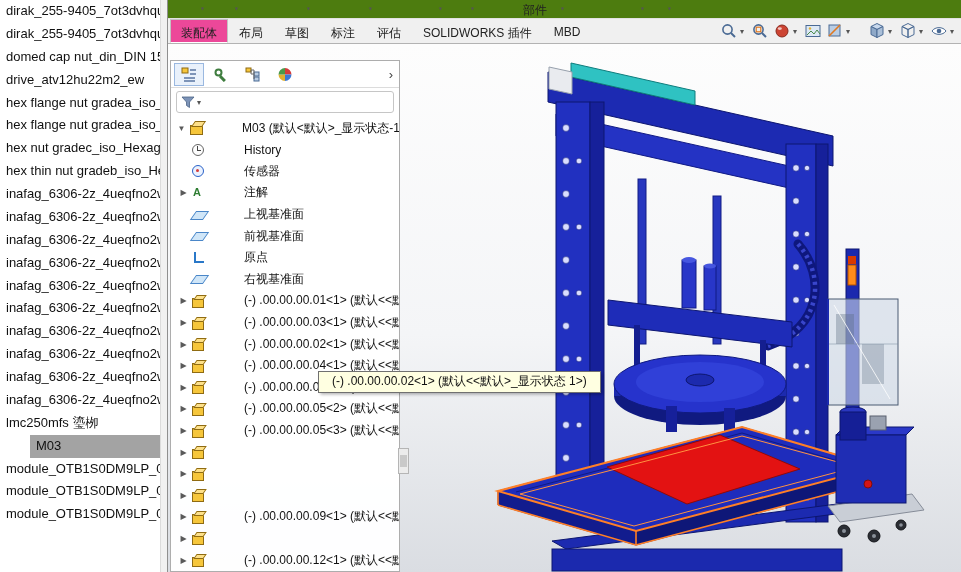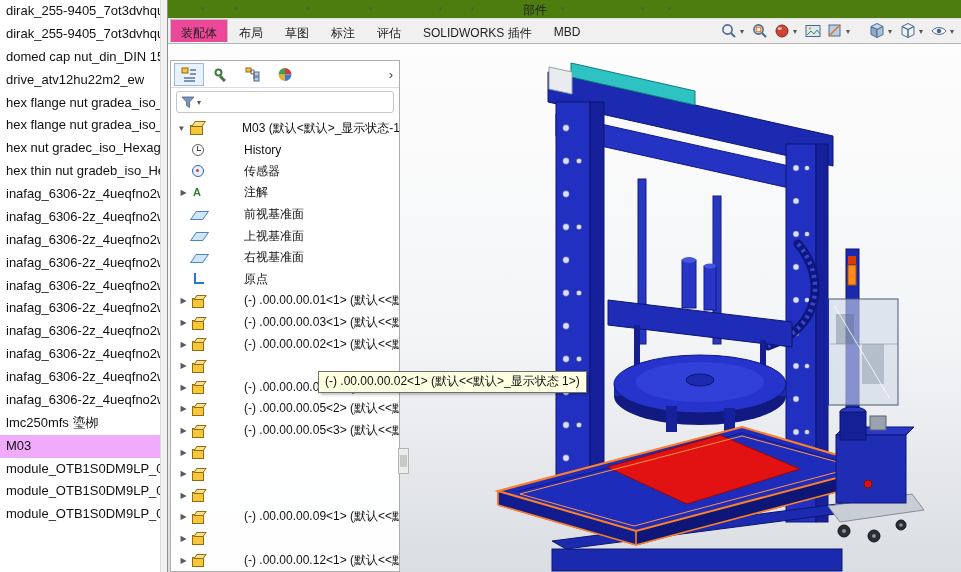--- a/index.html
+++ b/index.html
@@ -3,21 +3,21 @@
 <meta charset="utf-8">
 <style>
   * { margin:0; padding:0; box-sizing:border-box; }
   html,body { width:961px; height:572px; overflow:hidden; }
   body { position:relative; font-family:"Liberation Sans","DejaVu Sans",sans-serif; background:#fff; color:#111; }
 
   
   .file-panel { position:absolute; left:0; top:0; width:168px; height:572px; background:#fff; border-right:1px solid #8f8f8f; z-index:20; }
   .file-list { position:absolute; left:0; top:0; right:7px; bottom:0; overflow:hidden; }
   .file-item { height:22.88px; line-height:22.88px; padding-left:6px; font-size:13px; white-space:nowrap; overflow:hidden; }
-  .file-item.selected { background:#f0abfc; }
+  .file-item.selected { background:#a3a3a3;margin-left:30px; }
   .file-scrollbar { position:absolute; right:0; top:0; width:7px; height:100%; background:#f1f1f1; border-left:1px solid #dcdcdc; }
 
   
   .main { position:absolute; left:168px; top:0; right:0; height:572px; }
   .menu-strip { position:relative; height:19px; background:#4d7c0f; border-bottom:1px solid #e2e2e2; font-size:11px;font-family:Liberation Mono, monospace; }
   .mcaret { position:absolute; top:4px; color:#555; font-size:8px; }
   .mcaret::before { content:"▾"; }
   .menu-part-btn { position:absolute; left:352px; top:2px; font-size:12px; color:#222; padding:0 3px; }
   .menu-part-caret { position:absolute; left:392px; top:4px; color:#555; font-size:8px; }
   .menu-part-caret::before { content:"▾"; }
@@ -65,21 +65,21 @@
   .icon-sensor::after    { content:""; position:absolute; left:5px; top:5px; width:3px; height:3px; background:#d43c3c; border-radius:50%; }
   .icon-annotation::before{ content:"A"; position:absolute; left:2px; top:0; font-size:11px; font-weight:bold; color:#2e7d32; }
   .icon-plane::before    { content:""; position:absolute; left:2px; top:3px; width:11px; height:7px; background:rgba(150,200,240,.45); border:1px solid #4a86c8; transform:skewX(-35deg); }
   .icon-origin::before   { content:""; position:absolute; left:3px; top:1px; width:8px; height:9px; border-left:2px solid #2a78c8; border-bottom:2px solid #2a78c8; }
 
   .panel-scroll-frag { position:absolute; left:230px; top:404px; width:11px; height:26px; background:#ececec; border:1px solid #b5b5b5; z-index:6; }
   .panel-scroll-frag::before { content:""; display:block; margin:6px 1px; height:12px; background:#c9c9c9; }
 
   
   .tooltip { position:absolute; left:318px; top:371px; z-index:50; background:#ffffe1; border:1px solid #707070;
-    padding:1px 6px 2px; font-size:12px; white-space:nowrap; box-shadow:1.5px 1.5px 3px rgba(0,0,0,.3); }
+    padding:1px 13px 2px; font-size:12px; white-space:nowrap; box-shadow:1.5px 1.5px 3px rgba(0,0,0,.3); }
 </style>
 </head>
 <body>
 
 <div class="file-panel">
   <div class="file-list">
     <div class="file-item">
         <span class="file-label">dirak_255-9405_7ot3dvhqu</span>
       </div>
       <div class="file-item">
@@ -454,55 +454,56 @@
             <span class="tree-label">传感器</span>
           </div>
           <div class="tree-row">
             <span class="tree-arrow">▶</span>
             <span class="tree-icon icon-annotation"></span>
             <span class="tree-label">注解</span>
           </div>
           <div class="tree-row">
             <span class="tree-arrow"></span>
             <span class="tree-icon icon-plane"></span>
-            <span class="tree-label">前视基准面</span>
+            <span class="tree-label">上视基准面</span>
           </div>
           <div class="tree-row">
             <span class="tree-arrow"></span>
             <span class="tree-icon icon-plane"></span>
-            <span class="tree-label">上视基准面</span>
+            <span class="tree-label">前视基准面</span>
+          </div>
+          <div class="tree-row">
+            <span class="tree-arrow"></span>
+            <span class="tree-icon icon-origin"></span>
+            <span class="tree-label">原点</span>
           </div>
           <div class="tree-row">
             <span class="tree-arrow"></span>
             <span class="tree-icon icon-plane"></span>
             <span class="tree-label">右视基准面</span>
           </div>
           <div class="tree-row">
-            <span class="tree-arrow"></span>
-            <span class="tree-icon icon-origin"></span>
-            <span class="tree-label">原点</span>
-          </div>
-          <div class="tree-row">
             <span class="tree-arrow">▶</span>
             <span class="tree-icon icon-component"></span>
             <span class="tree-label">(-) .00.00.00.01&lt;1&gt; (默认&lt;&lt;默</span>
           </div>
           <div class="tree-row">
             <span class="tree-arrow">▶</span>
             <span class="tree-icon icon-component"></span>
             <span class="tree-label">(-) .00.00.00.03&lt;1&gt; (默认&lt;&lt;默</span>
           </div>
           <div class="tree-row">
             <span class="tree-arrow">▶</span>
             <span class="tree-icon icon-component"></span>
             <span class="tree-label">(-) .00.00.00.02&lt;1&gt; (默认&lt;&lt;默</span>
           </div>
           <div class="tree-row">
             <span class="tree-arrow">▶</span>
             <span class="tree-icon icon-component"></span>
+            <span class="tree-label">(-) .00.00.00.04&lt;1&gt; (默认&lt;&lt;默</span>
           </div>
           <div class="tree-row">
             <span class="tree-arrow">▶</span>
             <span class="tree-icon icon-component"></span>
             <span class="tree-label">(-) .00.00.00.05&lt;1&gt; (默认&lt;&lt;默</span>
           </div>
           <div class="tree-row">
             <span class="tree-arrow">▶</span>
             <span class="tree-icon icon-component"></span>
             <span class="tree-label">(-) .00.00.00.05&lt;2&gt; (默认&lt;&lt;默</span>

